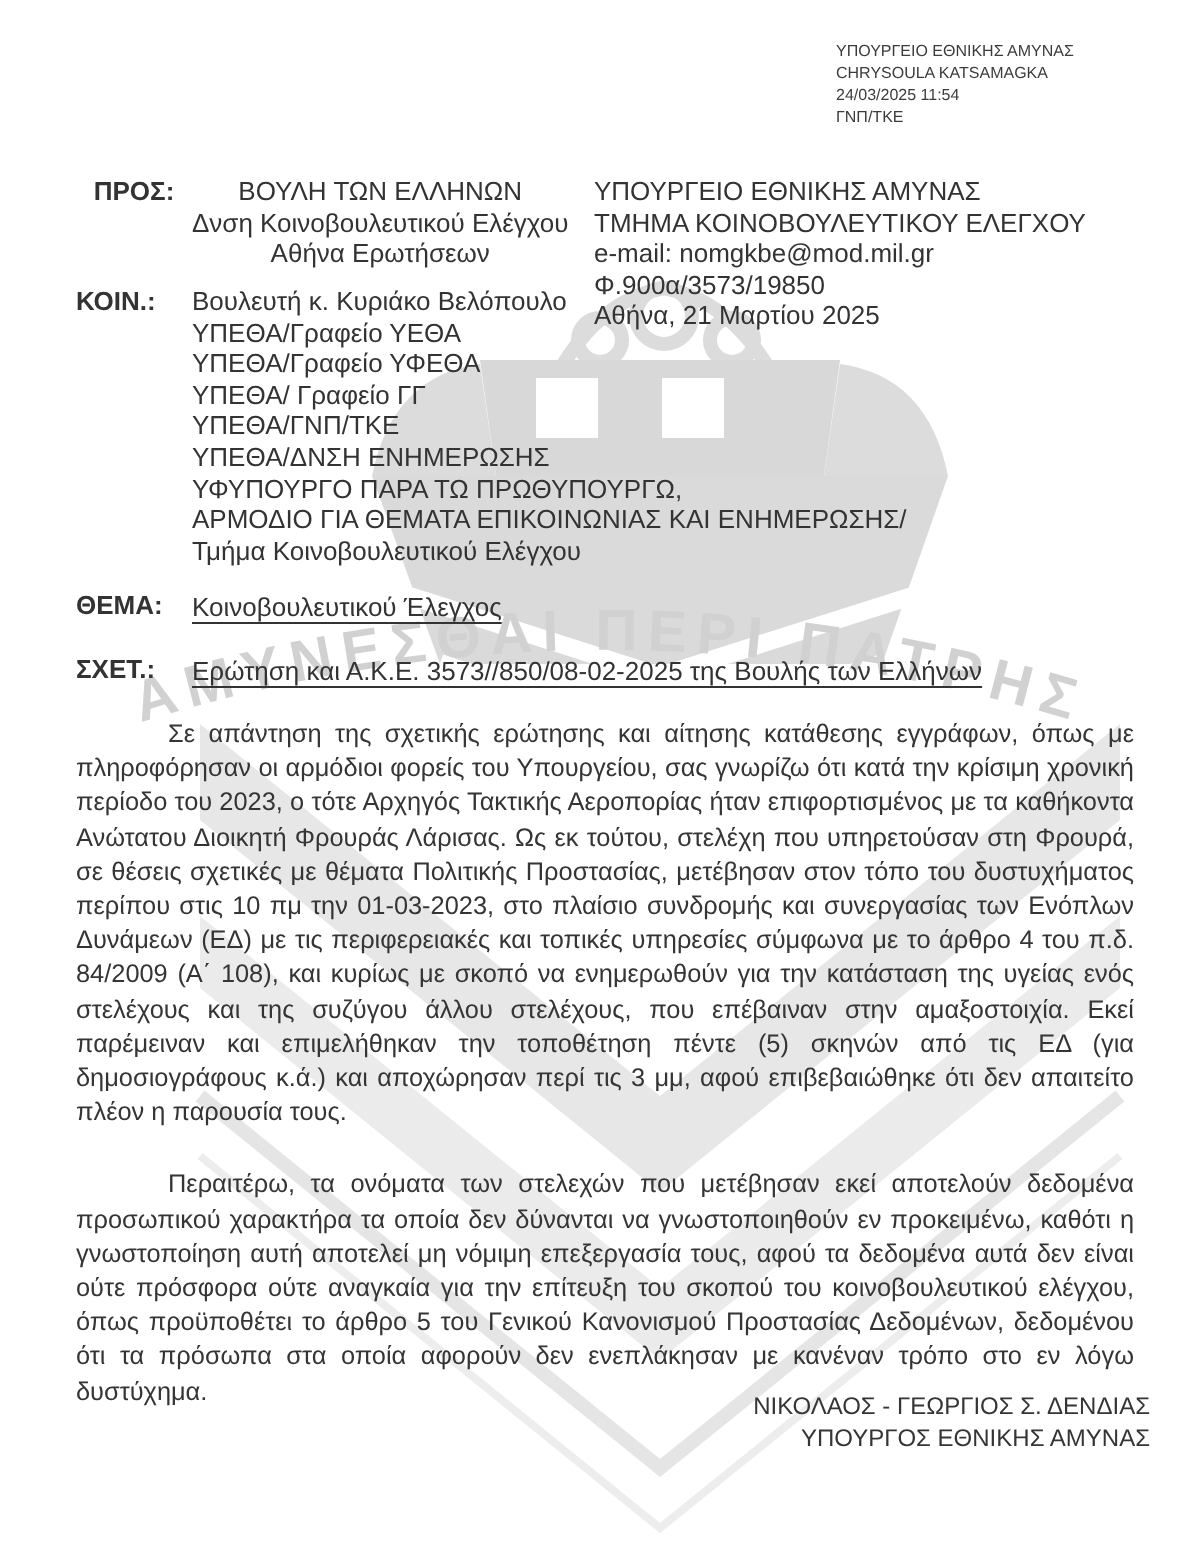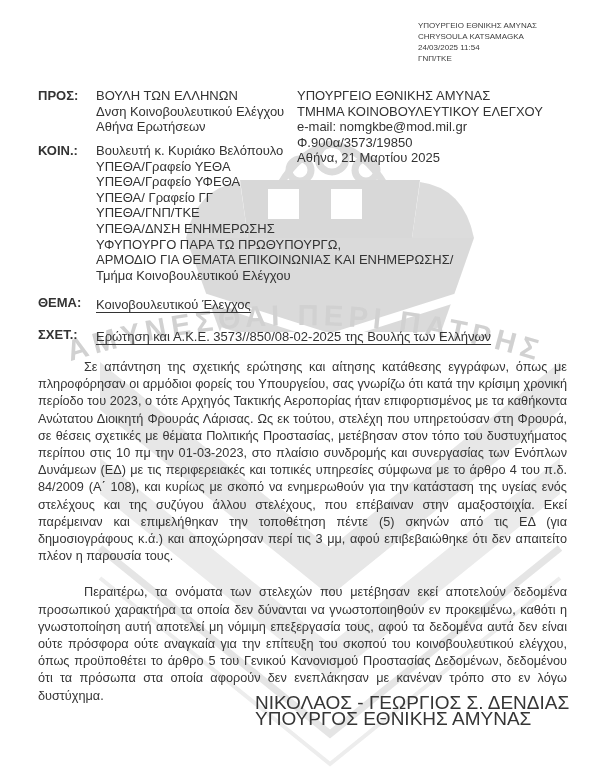--- a/index.html
+++ b/index.html
@@ -18,42 +18,42 @@
   .stamp {
     position:absolute; left:418px; top:20px;
     font-size:8px; line-height:11px; color:#3c3c3c; white-space:nowrap;
   }
 
   .labeled-block { position:absolute; display:grid; grid-template-columns:58px auto; }
   .labeled-block .label { font-weight:bold; font-size:13px; line-height:15.6px; }
   .labeled-block .lines div, .labeled-block .lines span {
     font-size:13px; line-height:15.6px; white-space:nowrap;
   }
-  .to-block   { left:38px; top:88px; }
+  .to-block   { left:38px; top:88px;text-align:center; }
   .cc-block   { left:38px; top:143px; }
   .sender-block {
     position:absolute; left:297px; top:88px;
     font-size:13px; line-height:15.6px;
   }
   .sender-block div { white-space:nowrap; }
 
   .subject-row { left:38px; top:295px; }
   .ref-row     { left:38px; top:327px; }
   .underlined { text-decoration:underline; text-underline-offset:3px; }
 
   .body-text {
     position:absolute; left:38px; top:359px; width:529px;
     font-size:12.7px; line-height:17.2px; text-align:justify; color:#353535;
   }
   .body-text p { text-indent:46px; }
   .body-text p + p { margin-top:19px; }
 
   .signature {
     position:absolute; left:255px; top:695px; width:320px;
-    text-align:left; font-size:19px; line-height:16px; color:#353535;
+    text-align:right; font-size:12px; line-height:16px; color:#353535;
   }
   .signature div { white-space:nowrap; }
 </style>
 </head>
 <body>
 
 <div class="page">
 
   <svg class="watermark" viewBox="0 0 602 778" aria-hidden="true">
     <g opacity="0.85">

